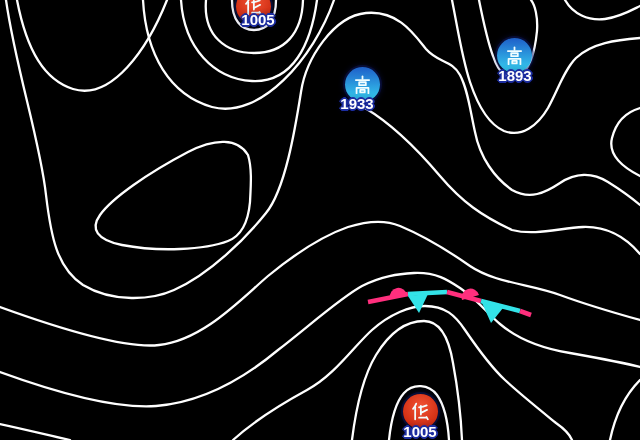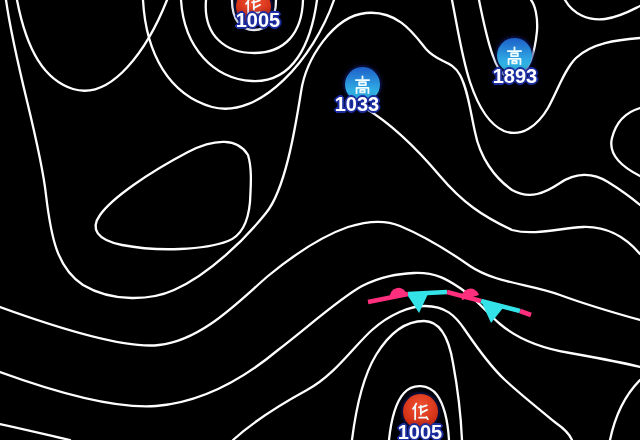--- a/index.html
+++ b/index.html
@@ -15,21 +15,21 @@
   .front-warm-fill{fill:var(--warm,#ff2f7d);stroke:none;}
   .front-cold-fill{fill:var(--cold,#33e3e8);stroke:none;}
   .badge{position:absolute;}
   .badge-circle{
     position:absolute;width:35px;height:35px;border-radius:50%;
     display:flex;align-items:center;justify-content:center;
     box-shadow:0 0 0 2px rgba(18,28,110,0.35),0 0 7px rgba(18,28,110,0.7);
   }
   .badge-value{
     position:absolute;width:52px;text-align:center;
-    color:#fff;font-size:20px;font-weight:700;line-height:22px;
+    color:#fff;font-size:15px;font-weight:700;line-height:22px;
     text-shadow:-2px 0 0 #1c2da0,2px 0 0 #1c2da0,0 -2px 0 #1c2da0,0 2px 0 #1c2da0,
       -1px -1px 0 #1c2da0,1px -1px 0 #1c2da0,-1px 1px 0 #1c2da0,1px 1px 0 #1c2da0,
       0 0 6px rgba(12,20,90,0.9);
   }
   .kanji{width:19px;height:19px;}
   .kanji path,.kanji rect{fill:none;stroke:#f2feff;stroke-width:1.5;stroke-linecap:round;stroke-linejoin:round;}
 </style>
 </head>
 <body>
 
@@ -97,21 +97,21 @@
   <div class="badge">
     <div class="badge-circle" style="left: 345px; top: 67px; background: linear-gradient(rgb(30, 95, 201), rgb(56, 212, 242));" aria-label="高">
       <svg class="kanji" viewBox="0 0 16 16">
         <path d="M8 1.2 V3.2"></path>
           <path d="M2.4 4.3 H13.6"></path>
         <rect x="5.2" y="6.1" width="5.6" height="2.5"></rect>
         <path d="M3 15.4 V10.8 H13 V15.4"></path>
         <rect x="6.1" y="12.6" width="3.8" height="2.1"></rect>
       </svg>
     </div>
-    <div class="badge-value" style="left:331px;top:93px;">1033</div>
+    <div class="badge-value" style="left:331px;top:93px;">1933</div>
   </div>
 
   <div class="badge">
     <div class="badge-circle" style="left: 497px; top: 38px; background: linear-gradient(rgb(30, 95, 201), rgb(56, 212, 242));" aria-label="高">
       <svg class="kanji" viewBox="0 0 16 16">
         <path d="M8 1.2 V3.2"></path>
           <path d="M2.4 4.3 H13.6"></path>
         <rect x="5.2" y="6.1" width="5.6" height="2.5"></rect>
         <path d="M3 15.4 V10.8 H13 V15.4"></path>
         <rect x="6.1" y="12.6" width="3.8" height="2.1"></rect>

